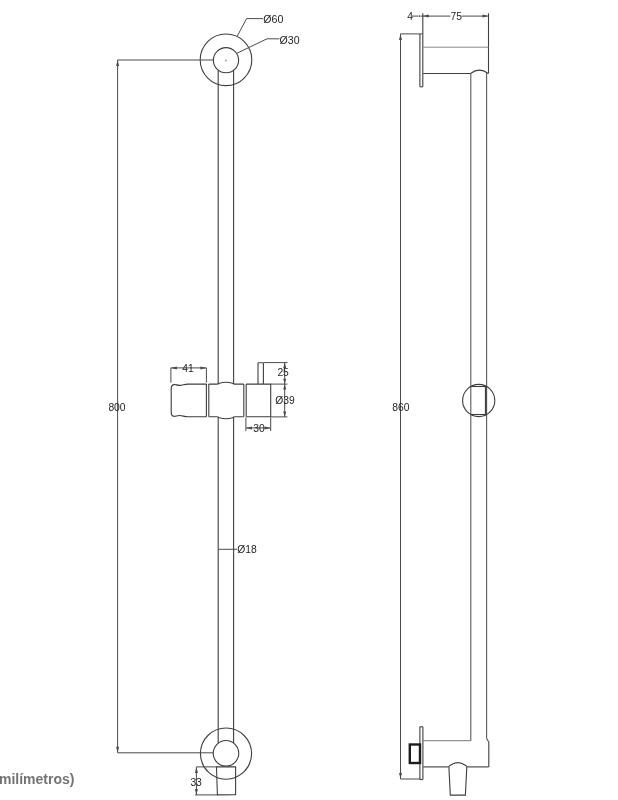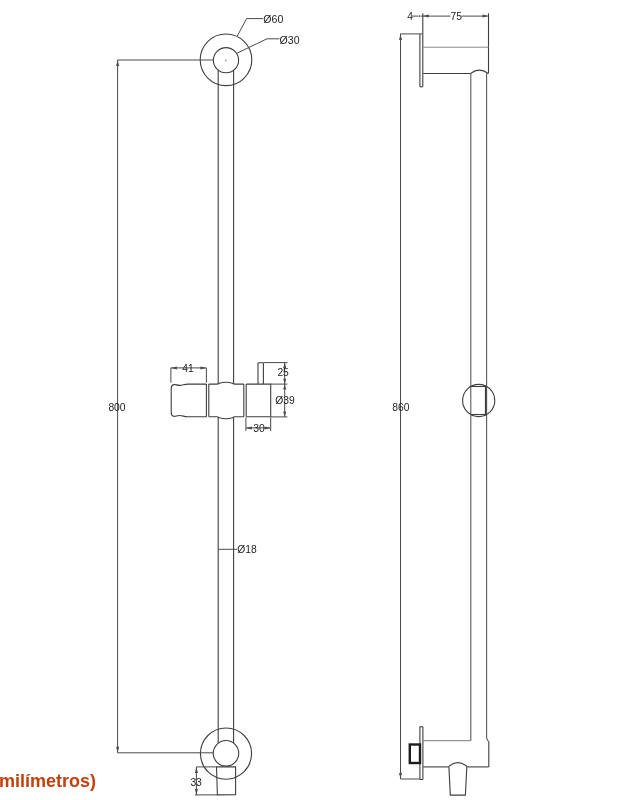--- a/index.html
+++ b/index.html
@@ -1,22 +1,22 @@
 <!DOCTYPE html>
 <html><head>
 <meta charset="utf-8">
 <style>
   html,body{margin:0;padding:0;background:#ffffff;}
   .page{position:relative;width:618px;height:800px;background:#ffffff;overflow:hidden;
         font-family:"Liberation Sans", sans-serif;}
   svg{position:absolute;left:0;top:0;filter:blur(0.33px);}
   .lbl{font-family:"Liberation Sans", sans-serif;fill:#1f1f1f;font-size:10.3px;}
   .lbl2{font-family:"Liberation Sans", sans-serif;fill:#1f1f1f;font-size:10.6px;}
-  .caption{position:absolute;left:-1px;top:770.5px;color:#c2410c;
-           font-size:18px;font-weight:700;letter-spacing:0px;}
+  .caption{position:absolute;left:-1px;top:770.5px;color:#737373;
+           font-size:14px;font-weight:700;letter-spacing:0px;}
 </style>
 </head>
 <body>
 <div class="page">
 <svg width="618" height="800" viewBox="0 0 618 800" fill="none" stroke-linecap="butt">
 
 <circle cx="226" cy="59.8" r="25.8" stroke="#3e3e3e" stroke-width="1.1"></circle>
 
 <circle cx="226" cy="60.2" r="12.6" stroke="#3e3e3e" stroke-width="1.1"></circle>
 

